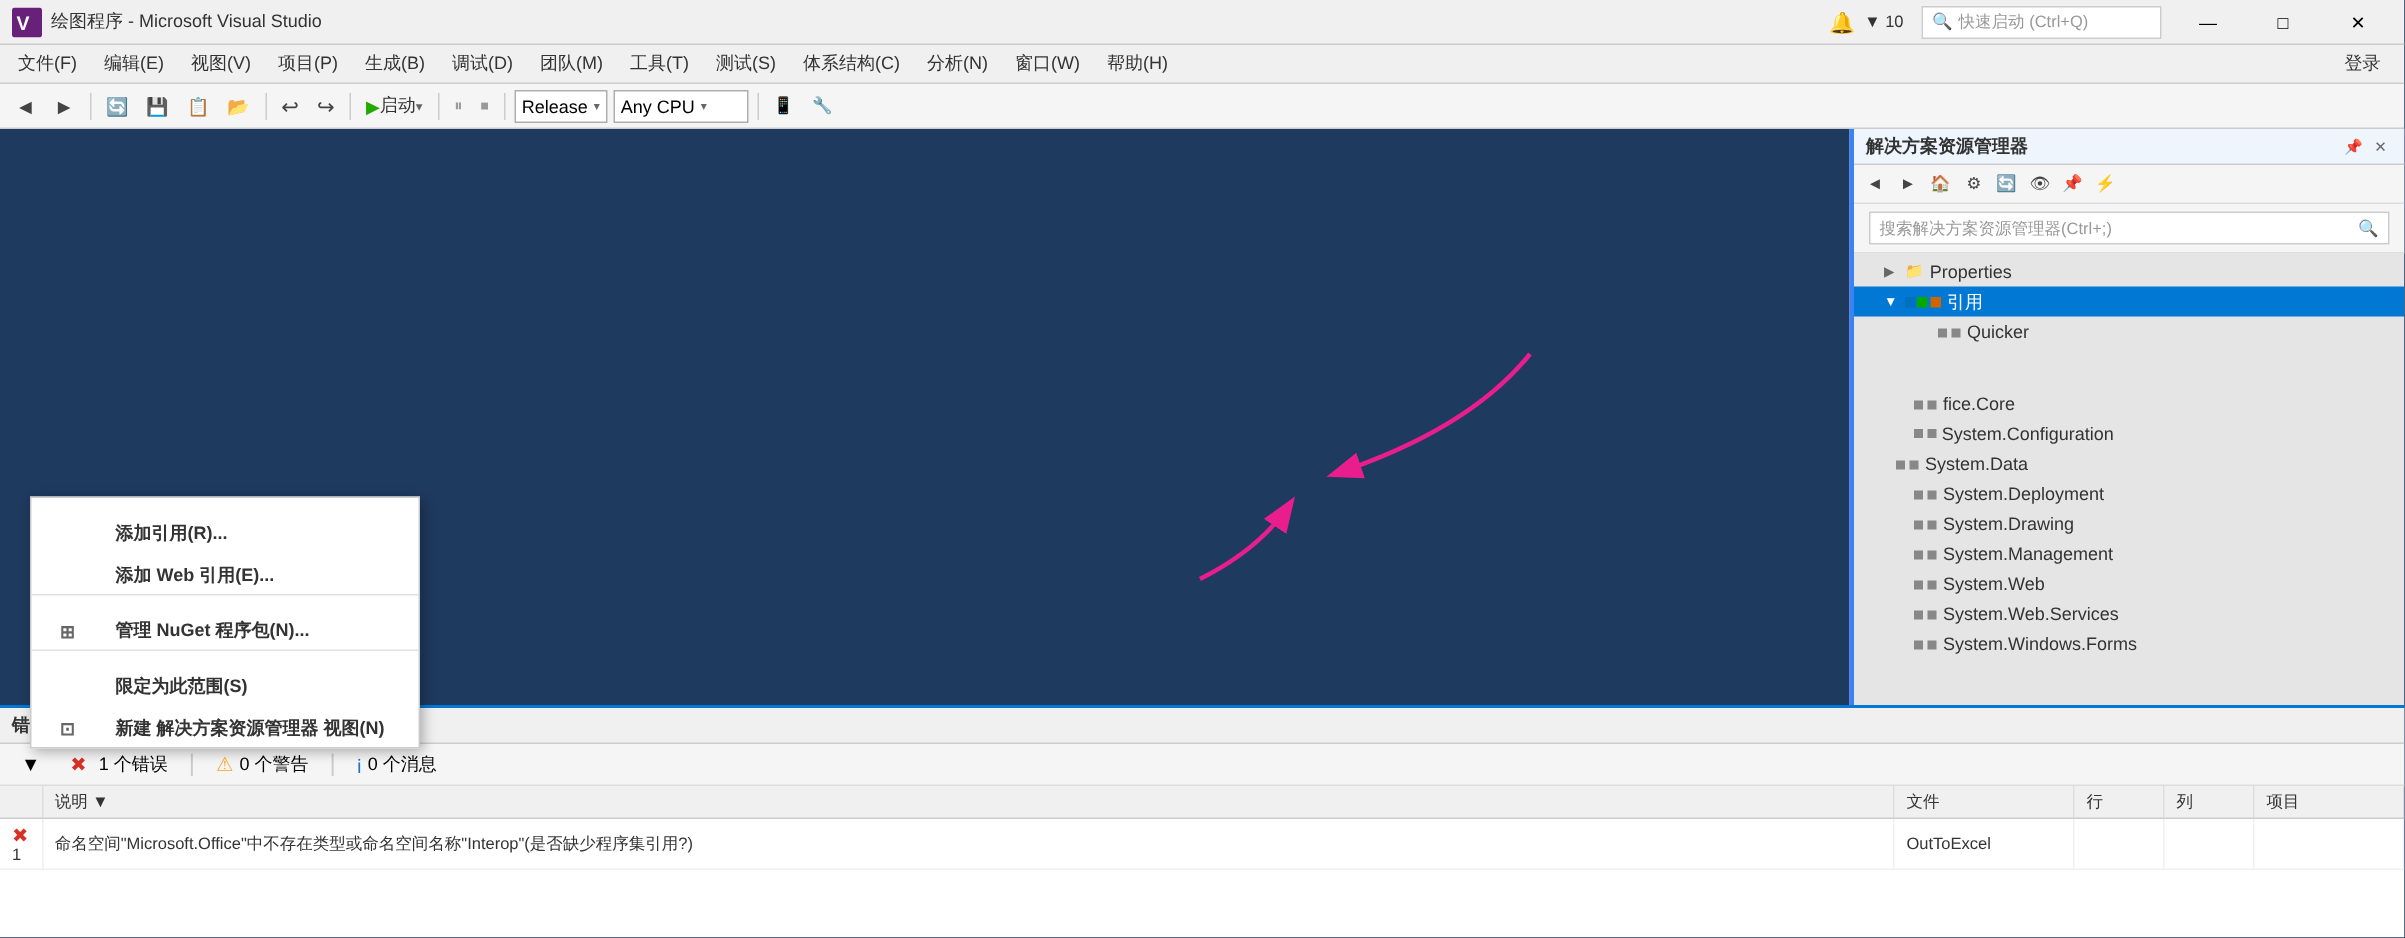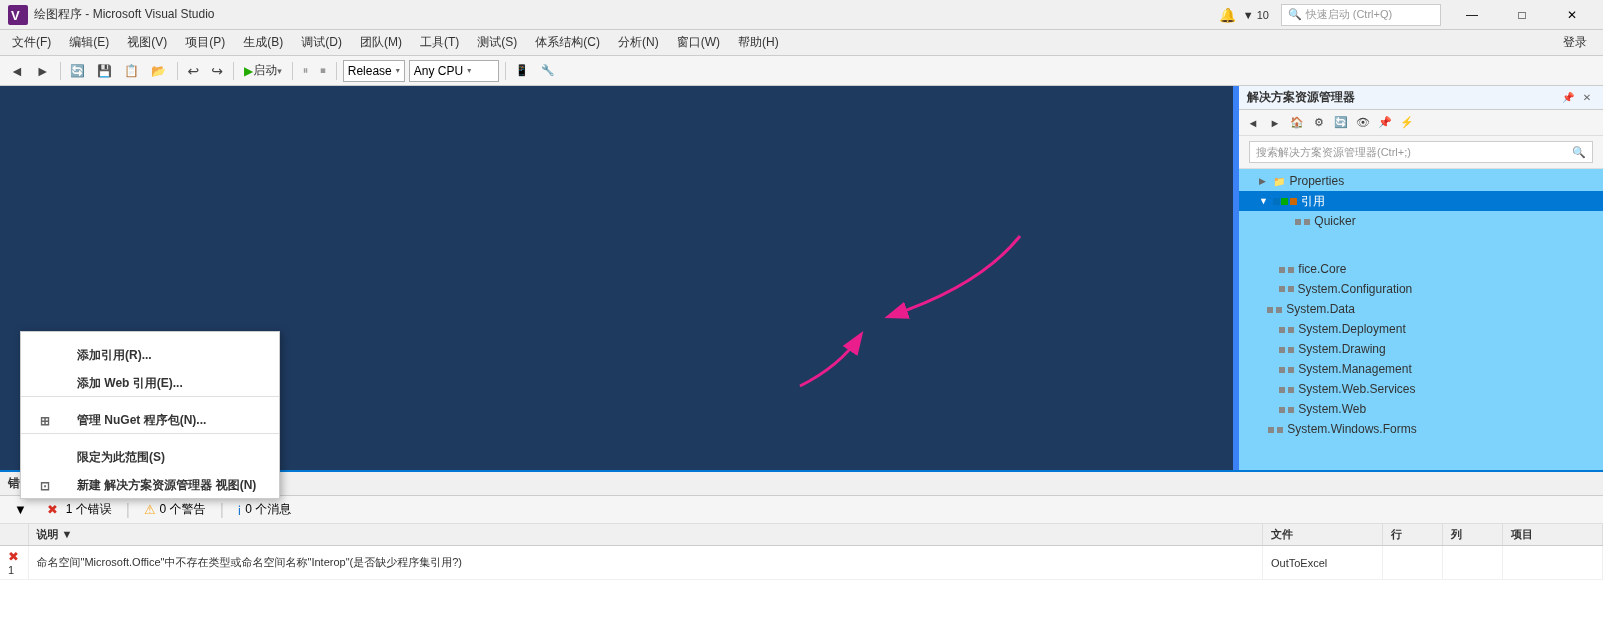--- a/index.html
+++ b/index.html
@@ -149,22 +149,22 @@
       bottom: 0;
     }
 
     
     .solution-explorer {
       position: absolute;
       top: 0;
       right: 0;
       width: 370px;
       bottom: 155px;
-      background: #7dd3fc;
-      border-left: 6px solid #3b82f6;
+      background: #e5e5e5;
+      border-left: 3px solid #3b82f6;
       display: flex;
       flex-direction: column;
       z-index: 10;
     }
     .panel-title-bar {
       background: #eef5fd;
       height: 24px;
       display: flex;
       align-items: center;
       padding: 0 8px;
@@ -332,21 +332,21 @@
       width: 100%;
       border-collapse: collapse;
     }
     .error-table th {
       background: #f0f0f0;
       border-bottom: 1px solid #ccc;
       border-right: 1px solid #ddd;
       padding: 3px 8px;
       font-size: 11px;
       text-align: left;
-      font-weight: bold;
+      font-weight: normal;
       color: #333;
       white-space: nowrap;
     }
     .error-table td {
       padding: 3px 8px;
       font-size: 11px;
       border-bottom: 1px solid #f0f0f0;
       border-right: 1px solid #f0f0f0;
       color: #333;
     }
@@ -552,32 +552,32 @@
           <span style="width:6px;height:6px;background:#888;display:inline-block;"></span>
         </span>
         <span class="tree-item-text">System.Management</span>
       </div>
 
       <div class="tree-item" style="padding-left:40px;">
         <span style="margin-right:4px;">
           <span style="width:6px;height:6px;background:#888;display:inline-block;"></span>
           <span style="width:6px;height:6px;background:#888;display:inline-block;"></span>
         </span>
+        <span class="tree-item-text">System.Web</span>
+      </div>
+
+      <div class="tree-item" style="padding-left:40px;">
+        <span style="margin-right:4px;">
+          <span style="width:6px;height:6px;background:#888;display:inline-block;"></span>
+          <span style="width:6px;height:6px;background:#888;display:inline-block;"></span>
+        </span>
         <span class="tree-item-text">System.Web.Services</span>
       </div>
 
       <div class="tree-item" style="padding-left:40px;">
-        <span style="margin-right:4px;">
-          <span style="width:6px;height:6px;background:#888;display:inline-block;"></span>
-          <span style="width:6px;height:6px;background:#888;display:inline-block;"></span>
-        </span>
-        <span class="tree-item-text">System.Web</span>
-      </div>
-
-      <div class="tree-item" style="padding-left:29px;">
         <span style="margin-right:4px;">
           <span style="width:6px;height:6px;background:#888;display:inline-block;"></span>
           <span style="width:6px;height:6px;background:#888;display:inline-block;"></span>
         </span>
         <span class="tree-item-text">System.Windows.Forms</span>
       </div>
     </div>
   </div>
 
   <div class="context-menu">

